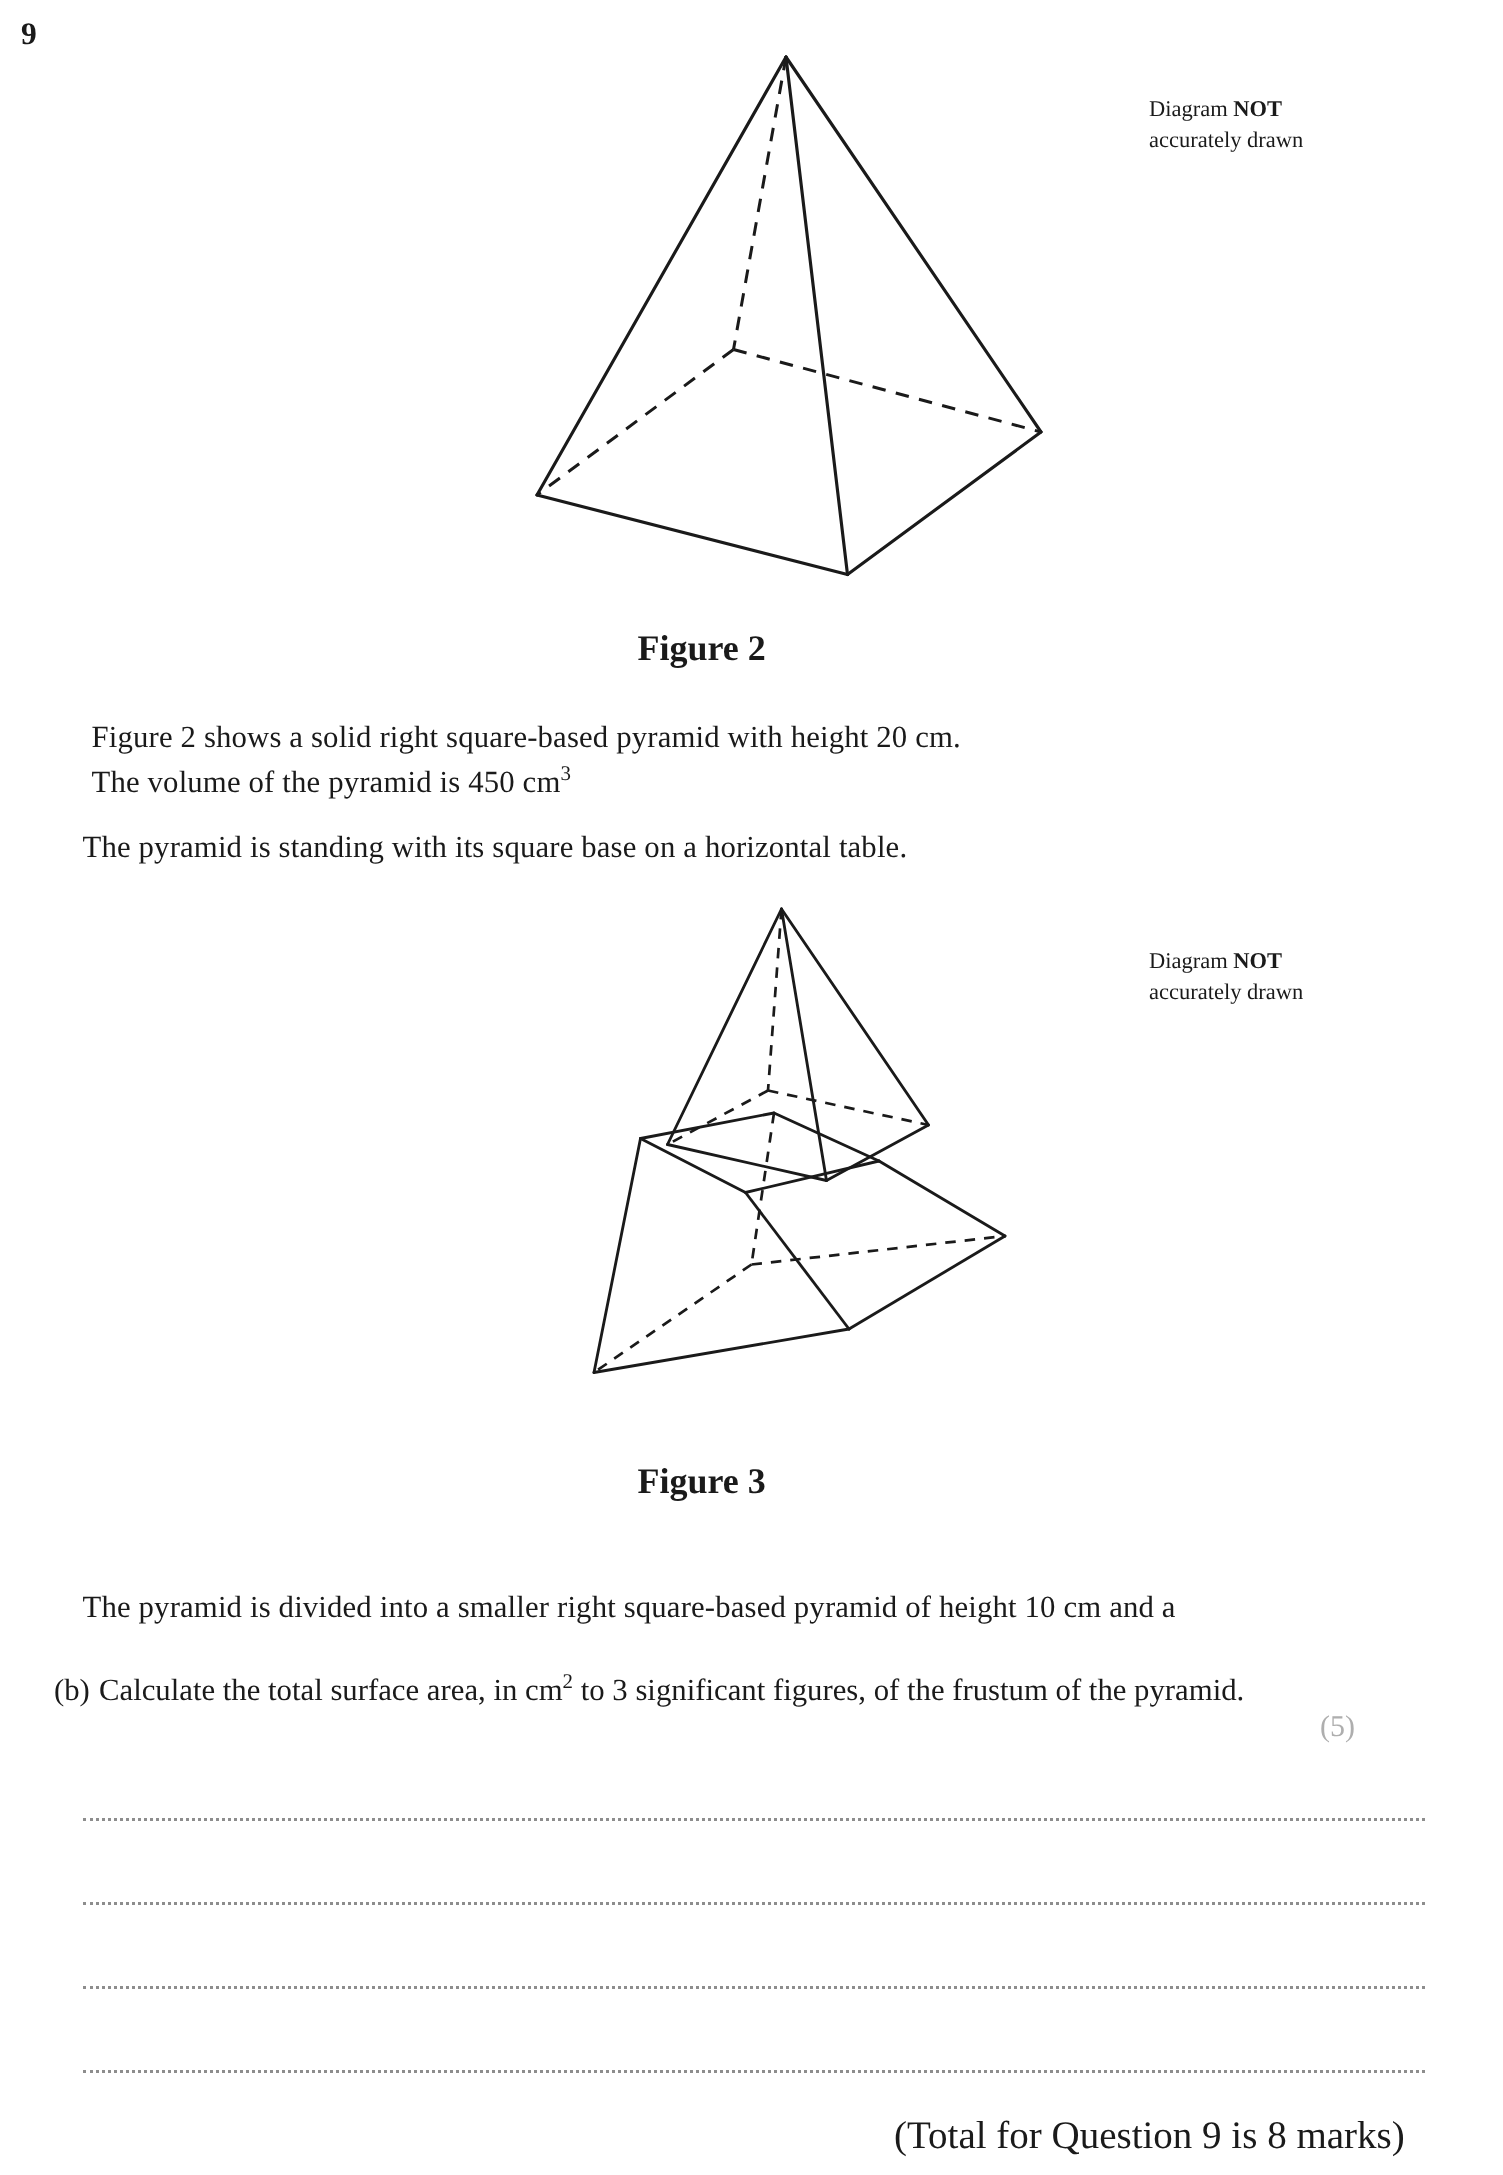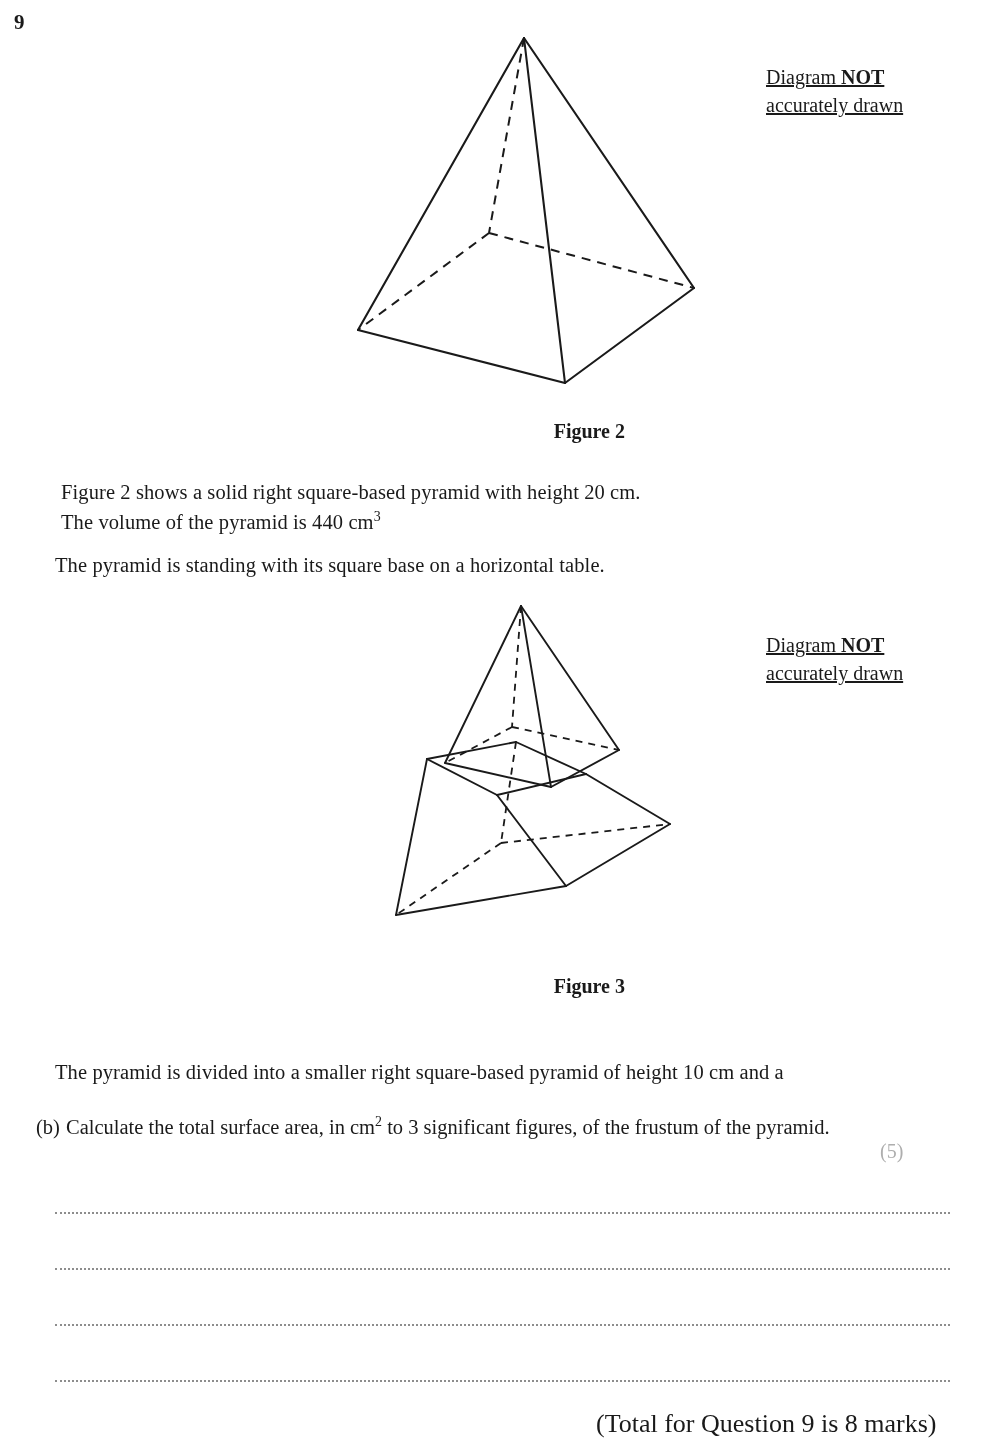--- a/index.html
+++ b/index.html
@@ -24,42 +24,41 @@
     position: absolute;
     left: 14px;
     top: 12px;
     font-size: 21px;
     font-weight: bold;
     line-height: 1;
   }
   
   .diagram-note {
     position: absolute;
-    font-size: 20px;
+    font-size: 15px;
     line-height: 1.42;
     white-space: nowrap;
-    text-decoration: underline;
   }
   .diagram-note .bold { font-weight: bold; }
   #note-1 { left: 766px; top: 63px; }
   #note-2 { left: 766px; top: 631px; }
 
   
   .figure-svg {
     position: absolute;
     display: block;
   }
   #figure2-svg { left: 330px; top: 20px; }
   #figure3-svg { left: 370px; top: 595px; }
 
   .fig-caption {
     position: absolute;
-    font-size: 20px;
+    font-size: 24px;
     font-weight: bold;
-    text-align: right;
+    text-align: left;
     width: 200px;
   }
   #caption-2 { left: 425px; top: 420px; }
   #caption-3 { left: 425px; top: 975px; font-family: Liberation Serif, serif; }
 
   
   .body-text {
     position: absolute;
     font-size: 20.5px;
     line-height: 1.44;
@@ -162,21 +161,21 @@
 
   <div id="note-1" class="diagram-note">
     <span><span>Diagram </span><span class="bold">NOT</span></span><br>
     <span>accurately drawn</span>
   </div>
 
   <div id="caption-2" class="fig-caption">Figure 2</div>
 
   <div id="para-1" class="body-text">
     <span>Figure 2 shows a solid right square-based pyramid with height 20 cm.</span><br>
-    <span><span>The volume of the pyramid is 440 cm</span><sup>3</sup></span>
+    <span><span>The volume of the pyramid is 450 cm</span><sup>3</sup></span>
   </div>
 
   <div id="para-2" class="body-text">The pyramid is standing with its square base on a horizontal table.</div>
 
   <svg id="figure3-svg" class="figure-svg" width="330" height="375" viewBox="0 0 330 375">
 
     <path class="hidden-edge-sm" d="M151,11 L142,132"></path>
     <path class="hidden-edge-sm" d="M142,132 L75,168"></path>
     <path class="hidden-edge-sm" d="M142,132 L249,155"></path>
     <path class="solid-edge-sm" d="M151,11 L75,168"></path>

